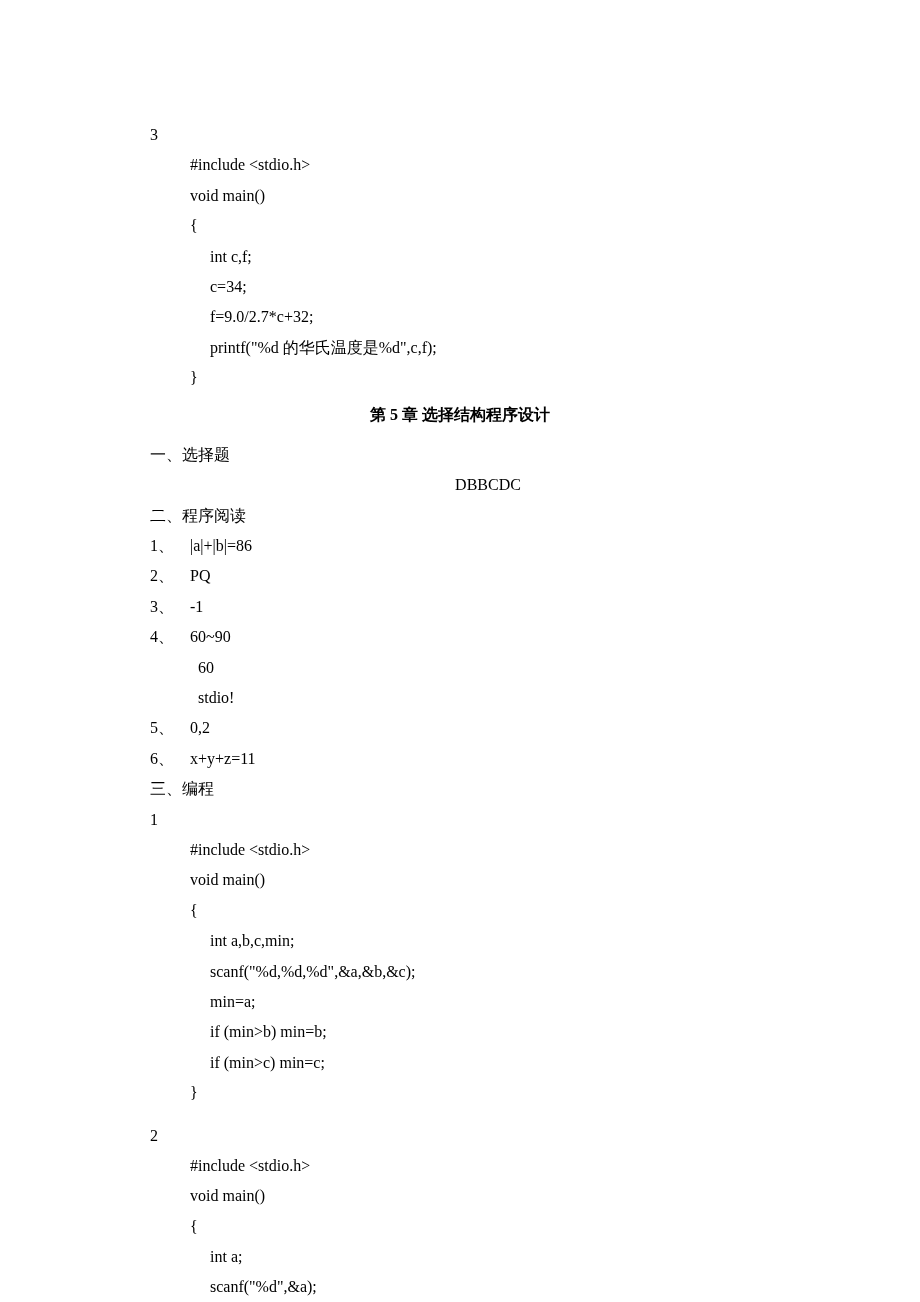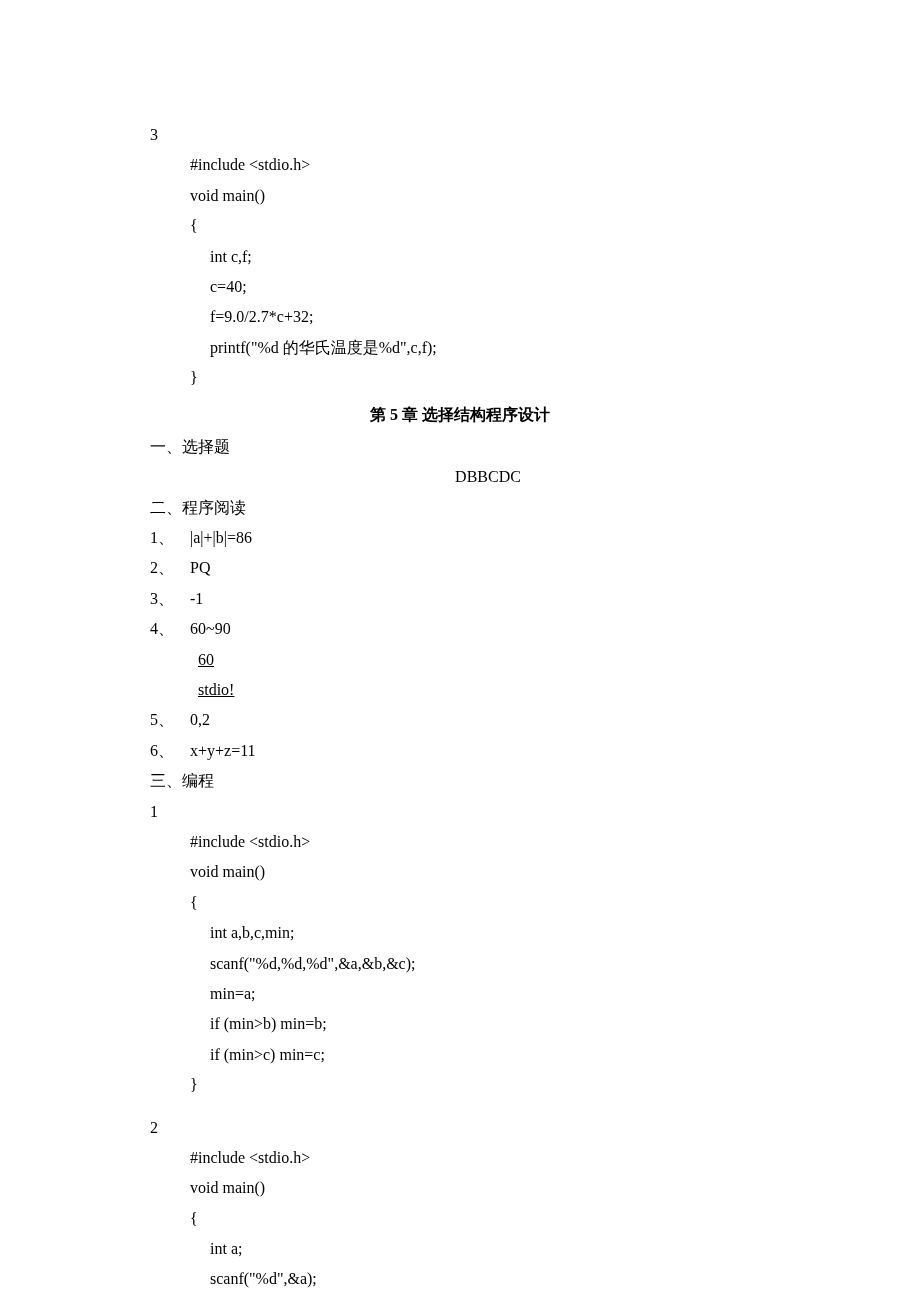--- a/index.html
+++ b/index.html
@@ -8,38 +8,38 @@
     font-family: "Times New Roman", "SimSun", serif;
     font-size: 16px;
     line-height: 1.9;
     color: #000;
     padding: 120px 150px 60px 150px;
     width: 920px;
   }
   .line { white-space: pre; }
   .indent-1 { padding-left: 40px; }
   .indent-2a { padding-left: 56px; text-align: center; }
-  .indent-2b { padding-left: 48px; text-decoration: underline; }
+  .indent-2b { padding-left: 48px; }
   .chapter-title {
     text-align: center;
     font-weight: bold;
     font-family: "SimSun", serif;
     margin-top: 6px;
-    margin-bottom: 2px;
+    margin-bottom: 10px;
   }
 </style>
 </head>
 <body>
 
 <div class="line">3</div>
 <div class="line indent-1">#include &lt;stdio.h&gt;</div>
 <div class="line indent-1">void main()</div>
 <div class="line indent-1">{</div>
 <div class="line indent-1">     int c,f;</div>
-<div class="line indent-1">     c=40;</div>
+<div class="line indent-1">     c=34;</div>
 <div class="line indent-1">     f=9.0/2.7*c+32;</div>
 <div class="line indent-1">     printf("%d 的华氏温度是%d",c,f);</div>
 <div class="line indent-1">}</div>
 
 <div class="chapter-title">
   <span>第</span><span> 5 </span><span>章  选择结构程序设计</span>
 </div>
 
 <div class="line">一、选择题</div>
 <div class="line indent-2a">DBBCDC</div>

